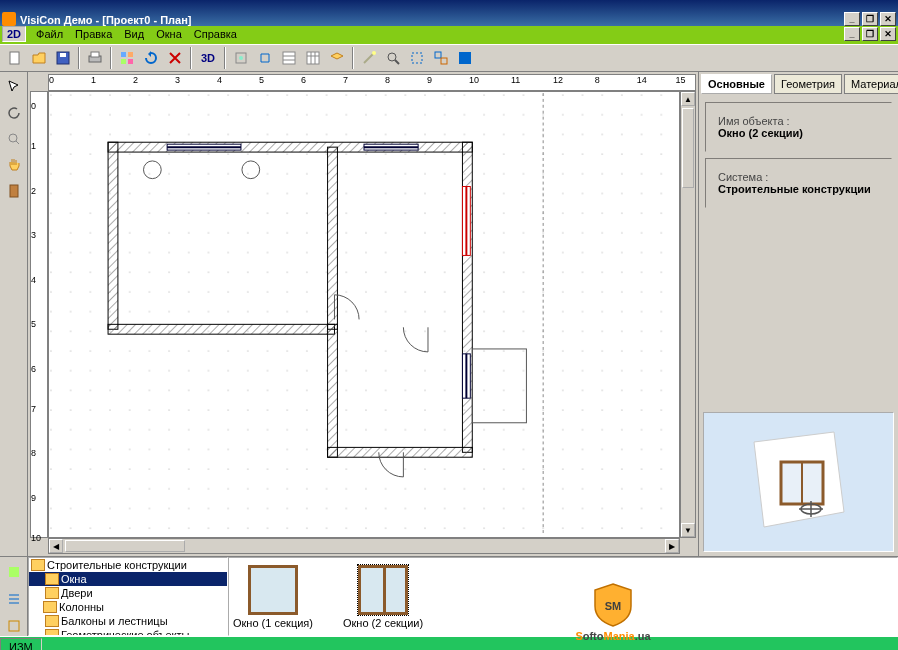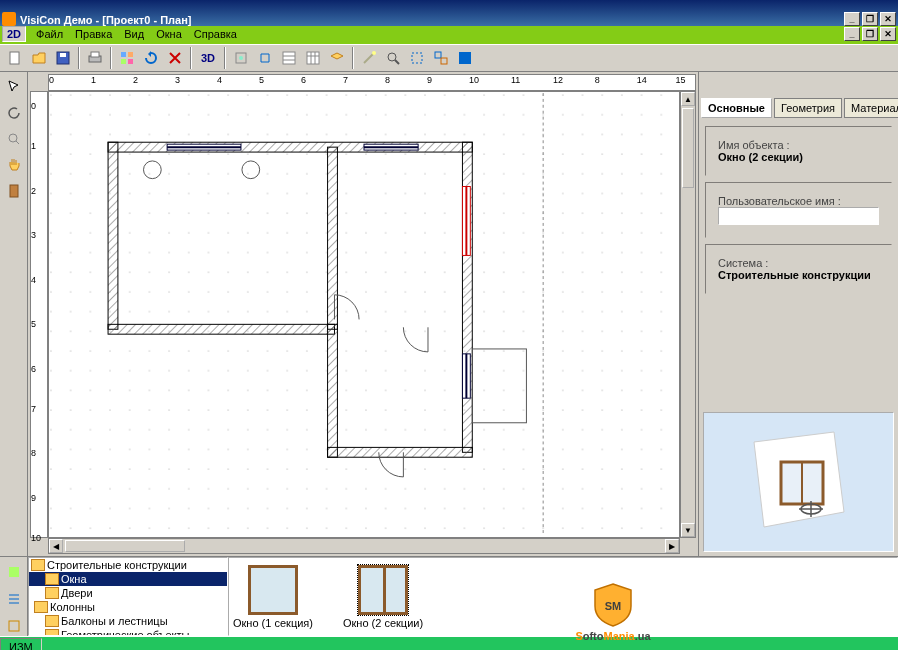--- a/index.html
+++ b/index.html
@@ -29,21 +29,21 @@
 .ruler-v { width: 18px; background: #fff; border: 1px solid #808080; position: relative; }
 .canvas-row { display: flex; flex: 1; }
 .drawing { flex: 1; background: #fff; border: 1px solid #808080; position: relative; overflow: hidden; }
 .scrollbar-v { width: 16px; background: #d4d0c8; border: 1px solid #808080; position: relative; }
 .scrollbar-h { height: 16px; background: #d4d0c8; border: 1px solid #808080; margin-left: 18px; margin-right: 16px; position: relative; }
 .scroll-thumb-v { position: absolute; left: 1px; right: 1px; top: 16px; height: 80px; background: #d4d0c8; border: 1px outset #fff; }
 .scroll-thumb-h { position: absolute; top: 1px; bottom: 1px; left: 16px; width: 120px; background: #d4d0c8; border: 1px outset #fff; }
 .scroll-arrow { position: absolute; width: 14px; height: 14px; background: #d4d0c8; border: 1px outset #fff; display: flex; align-items: center; justify-content: center; font-size: 8px; }
 
 .rightpanel { width: 200px; background: #d4d0c8; border-left: 1px solid #808080; display: flex; flex-direction: column; }
-.tabs { display: flex; padding: 2px; gap: 2px; margin-top: 24px; }
+.tabs { display: flex; padding: 2px; gap: 2px; }
 .tab { padding: 3px 6px; border: 1px solid #808080; background: #ece9d8; cursor: pointer; }
 .tab.active { background: #fff; border: 1px outset #fff; font-weight: bold; }
 .propbody { flex: 1; padding: 6px; background: #d4d0c8; }
 .propgroup { border: 1px inset #d4d0c8; padding: 12px; margin-bottom: 6px; }
 .proplabel { color: #444; }
 .propvalue { font-weight: bold; }
 .propinput { width: 100%; height: 18px; border: 1px inset #fff; background: #fff; }
 .preview3d { height: 140px; background: #d6e6f6; border: 1px inset #fff; margin: 4px; display: flex; align-items: center; justify-content: center; }
 
 .bottompanel { height: 80px; display: flex; border-top: 1px solid #808080; }
@@ -334,24 +334,20 @@
       <div class="tab active">Основные</div>
       <div class="tab">Геометрия</div>
       <div class="tab">Материалы</div>
     </div>
     <div class="propbody">
       <div class="propgroup">
         <div class="proplabel">Имя объекта :</div>
         <div class="propvalue">Окно (2 секции)</div>
       </div>
       <div class="propgroup">
-        <div class="proplabel">Пользовательское имя :</div>
-        <input class="propinput" value="" style="">
-      </div>
-      <div class="propgroup">
         <div class="proplabel">Система :</div>
         <div class="propvalue">Строительные конструкции</div>
       </div>
     </div>
     <div class="preview3d">
       <svg width="120" height="110" viewBox="0 0 120 110">
         <polygon points="15,15 95,5 105,85 25,100" fill="#fff" stroke="#ccc"></polygon>
         <rect x="42" y="35" width="42" height="42" fill="#e8f0f8" stroke="#8b5a2b" stroke-width="3"></rect>
         <line x1="63" y1="35" x2="63" y2="77" stroke="#8b5a2b" stroke-width="2"></line>
         <g transform="translate(72,82)" stroke="#555" stroke-width="1.5" fill="none">
@@ -390,21 +386,21 @@
         <span>Строительные конструкции</span>
       </div>
     <div class="treeitem selected" style="padding-left:16px">
         <span class="fold"></span>
         <span>Окна</span>
       </div>
     <div class="treeitem" style="padding-left:16px">
         <span class="fold"></span>
         <span>Двери</span>
       </div>
-    <div class="treeitem" style="padding-left:5px">
+    <div class="treeitem" style="padding-left:14px">
         <span class="fold"></span>
         <span>Колонны</span>
       </div>
     <div class="treeitem" style="padding-left:16px">
         <span class="fold"></span>
         <span>Балконы и лестницы</span>
       </div>
     <div class="treeitem" style="padding-left:16px">
         <span class="fold"></span>
         <span>Геометрические объекты</span>

